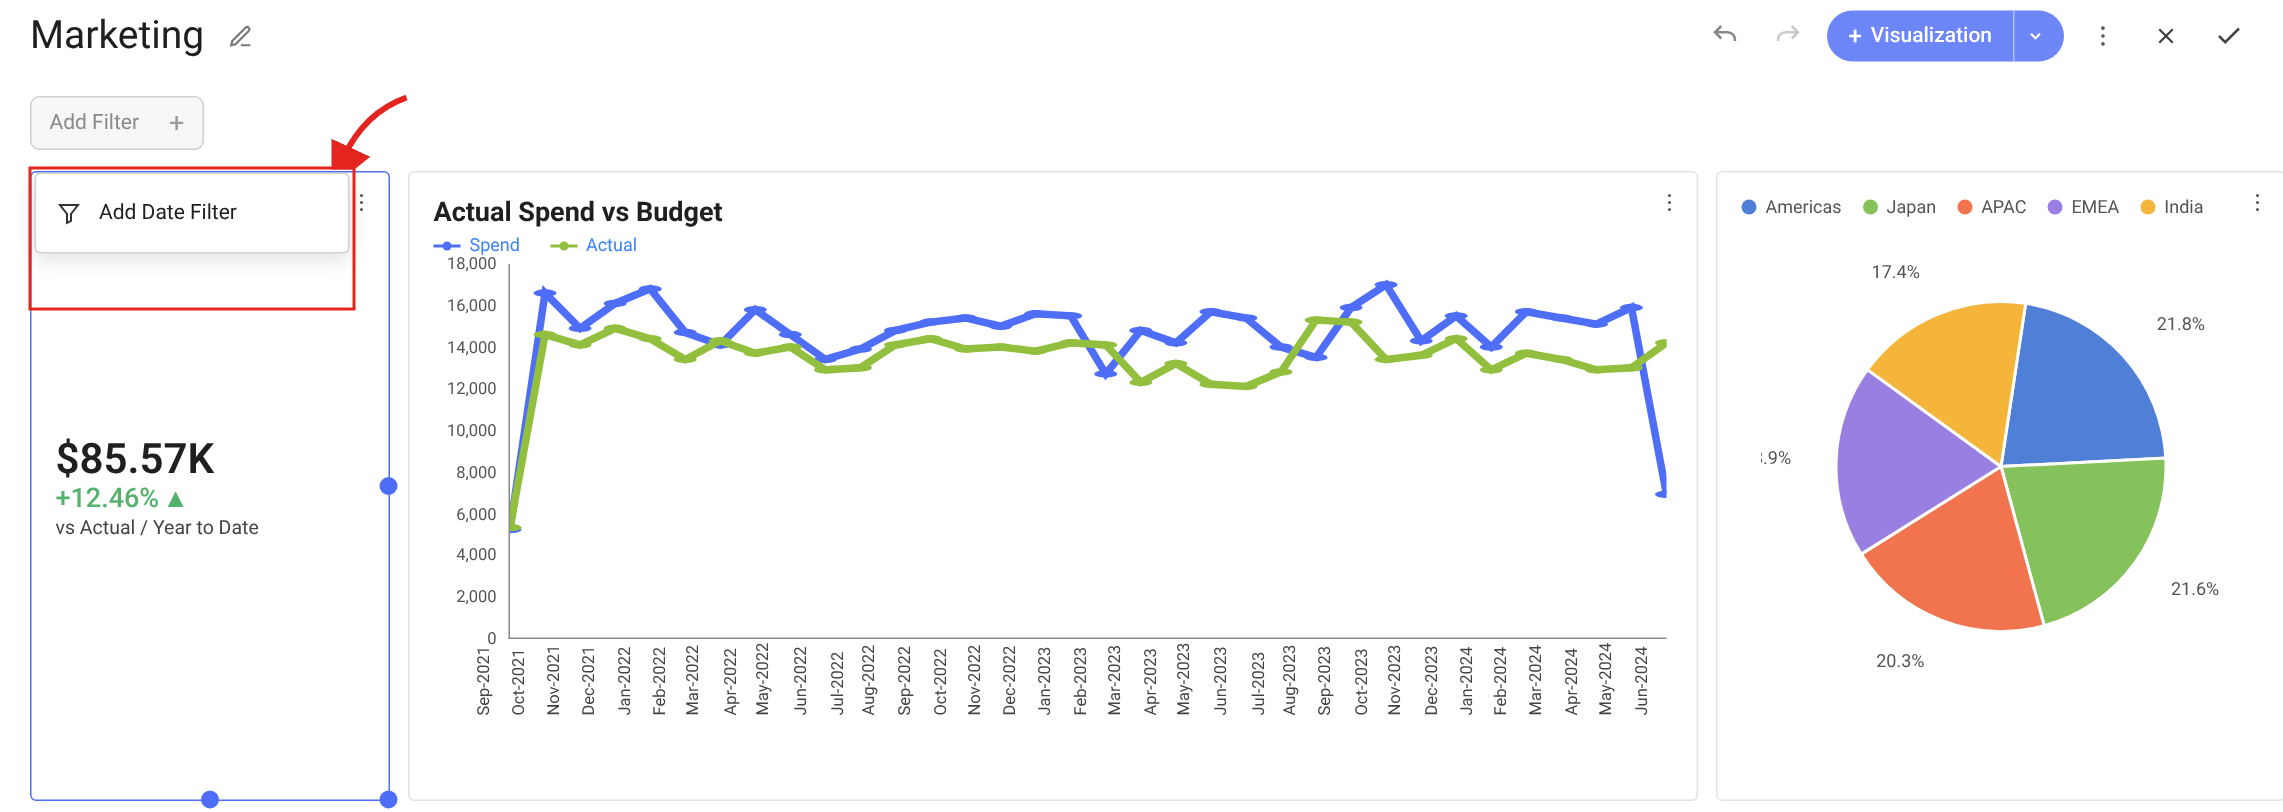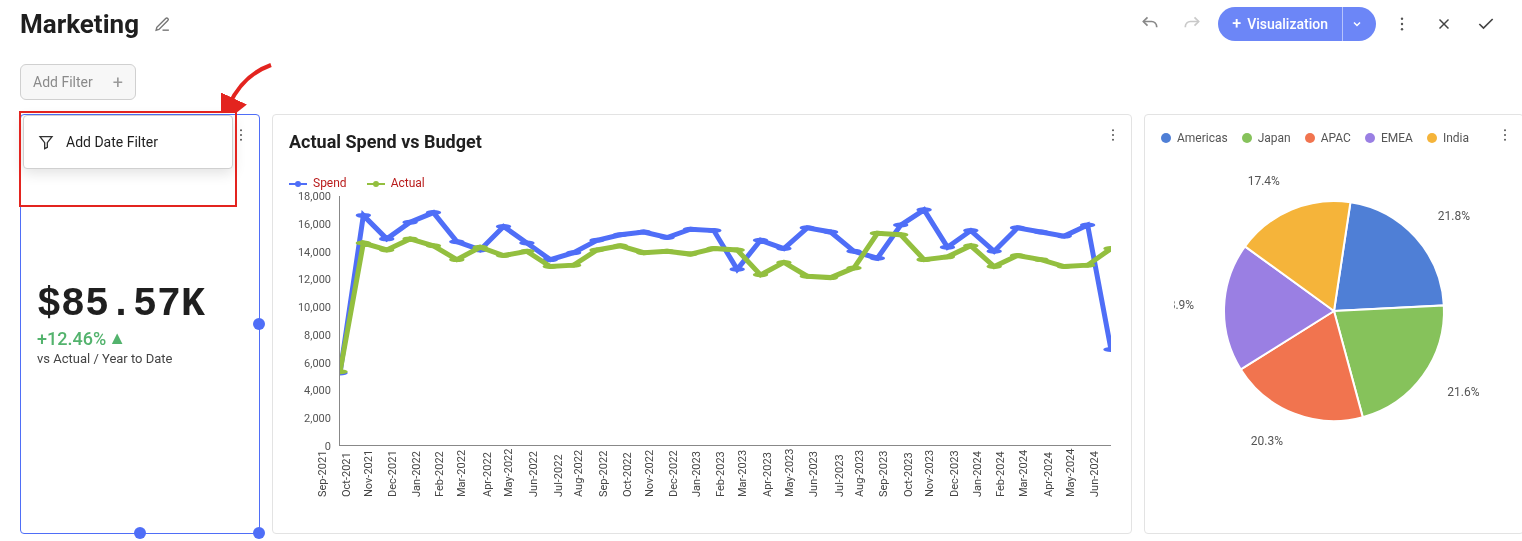--- a/index.html
+++ b/index.html
@@ -11,21 +11,21 @@
     color: #1f1f1f;
     width: 1522px;
   }
   .header {
     display: flex;
     align-items: center;
     justify-content: space-between;
     height: 48px;
   }
   .header-left { display:flex; align-items:center; gap:8px;}
-  .page-title { font-size: 26px; font-weight: 700; }
+  .page-title { font-size: 26px; font-weight: 400; }
   .icon-btn {
     width: 32px; height:32px; display:flex; align-items:center; justify-content:center;
     border-radius: 6px; cursor:pointer; color:#555;
   }
   .header-right { display:flex; align-items:center; gap:10px;}
   .pill-btn {
     display:flex; align-items:center; gap:6px;
     background:#6c86f7; color:#fff; border-radius:18px;
     height:34px; padding:0 6px 0 14px; font-size:14px; font-weight:500;
   }
@@ -50,21 +50,21 @@
     position:relative; padding:16px;
   }
   .card-title { font-size:18px; font-weight:700; }
   .card-menu { position:absolute; top:12px; right:10px; cursor:pointer; color:#555;}
   
   .kpi-card {
     border:1.5px solid #4f6ef7; min-height:420px;
     position:relative;
     display:flex; flex-direction:column; justify-content:center;
   }
-  .kpi-value { font-size:40px; font-weight:600;font-family:Liberation Mono, monospace; }
+  .kpi-value { font-size:28px; font-weight:600; }
   .kpi-delta { color:#53b36d; font-size:18px; font-weight:500; display:flex; align-items:center; gap:2px;}
   .kpi-sub { color:#444; font-size:13px; margin-top:2px;}
   .sel-handle { width:12px; height:12px; background:#4f6ef7; border-radius:50%; position:absolute; }
   
   .dropdown {
     position:absolute; left:2px; top:0;
     width:210px; background:#fff; border:1px solid #d0d0d0; border-radius:4px;
     box-shadow:0 4px 14px rgba(0,0,0,.12);
     padding:6px 0;
   }
@@ -73,21 +73,21 @@
     height:40px; padding:0 14px; font-size:14px; cursor:pointer;
   }
   .anno-box {
     position:absolute; left:-2px; top:-4px; width:218px; height:96px;
     border:2.5px solid #e3241f; pointer-events:none;
   }
   .anno-arrow {
     position:absolute; left:200px; top:-52px; pointer-events:none;
   }
   
-  .legend { display:flex; gap:20px; margin-top:24px; font-size:12px; color:#b91c1c;}
+  .legend { display:flex; gap:20px; margin-top:4px; font-size:12px; color:#3b82f6;}
   .legend .sw { display:inline-block; width:18px; height:2px; vertical-align:middle; margin-right:6px; position:relative;}
   .legend .sw.dot::after{ content:""; width:6px; height:6px; border-radius:50%; background:inherit; position:absolute; left:6px; top:-2px;}
   .chart-wrap { position:relative; height:280px; margin-top:6px;}
   .y-axis { position:absolute; left:0; top:0; bottom:30px; width:46px; }
   .y-tick { position:absolute; right:4px; font-size:11px; color:#555; transform:translateY(-50%);}
   .plot { position:absolute; left:50px; right:4px; top:0; bottom:30px; border-left:1px solid #888; border-bottom:1px solid #888;}
   .x-axis { position:absolute; left:50px; right:4px; bottom:-50px; height:80px;}
   .x-tick { position:absolute; bottom:16px; font-size:11px; color:#444; transform: translateX(-50%) rotate(-90deg); transform-origin: top left; white-space:nowrap;}
   .pie-legend { display:flex; flex-wrap:wrap; gap:8px 14px; font-size:12px; color:#555;}
   .pie-legend .item{ display:flex; align-items:center; gap:6px;}

